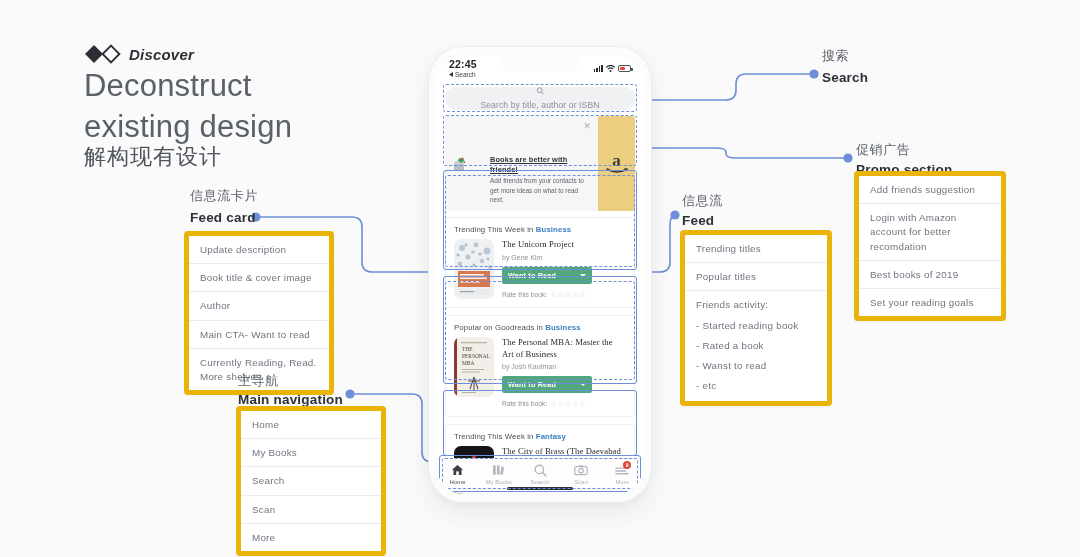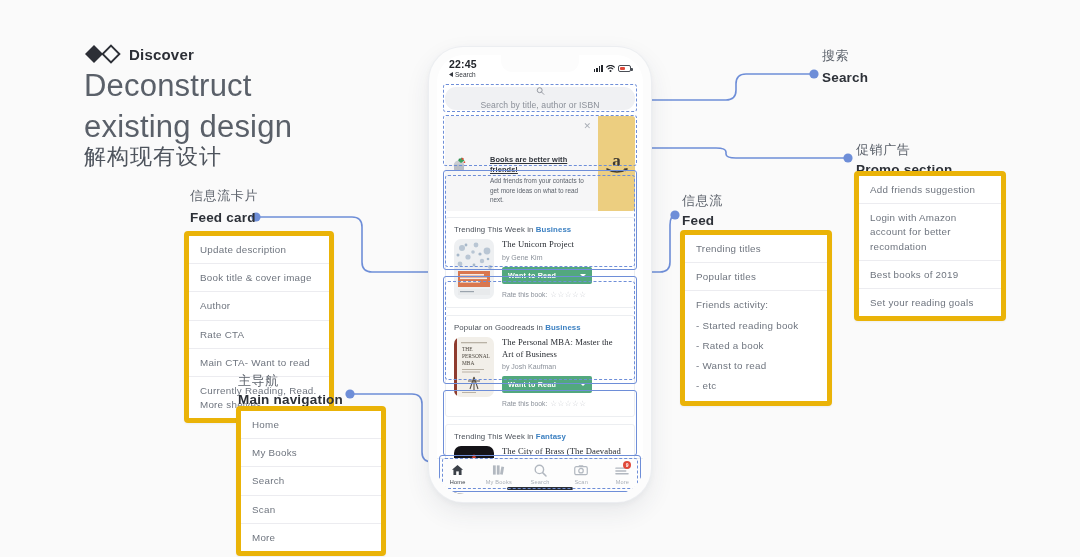--- a/index.html
+++ b/index.html
@@ -7,21 +7,21 @@
     width: 1080px; height: 557px;
     background: #fafafa;
     font-family: "Liberation Sans", sans-serif;
     overflow: hidden;
   }
   #root { position: relative; width: 1080px; height: 557px; }
 
   
   .brand { position: absolute; left: 84px; top: 44px; display: flex; align-items: center; gap: 7px; }
   .brand-logo { width: 38px; height: 20px; display: block; }
-  .brand-name { font-size: 15px; font-weight: bold; color: #2c2f36; letter-spacing: .2px; }
+  .brand-name { font-size: 15px; font-weight: bold; color: #2c2f36; letter-spacing: .2px; font-style: italic; }
 
   .headline {
     position: absolute; left: 84px; top: 66px;
     font-size: 31px; line-height: 1.32; font-weight: 300; color: #5a6069;
     letter-spacing: .2px; width: 290px;
   }
   .headline-cn {
     position: absolute; left: 84px; top: 142px;
     font-size: 22px; color: #4e545d; font-weight: 400; letter-spacing: 1px;
   }
@@ -224,21 +224,20 @@
   <div class="anno-label" style="left:190px; top:186px;">
     <div class="anno-cn">信息流卡片</div>
     <div class="anno-en-row" style="margin-top:4px;">
       <span class="anno-en">Feed card</span>
     </div>
   </div>
   <div class="listcard" style="left:184px; top:231px; width:150px;">
     <div class="row">Update description</div>
     <div class="row">Book title &amp; cover image</div>
     <div class="row">Author</div>
-    <div class="row">Rate CTA</div>
     <div class="row">Main CTA- Want to read</div>
     <div class="row">Currently Reading, Read. More shelves</div>
   </div>
 
   <div class="anno-label" style="left:238px; top:371px;">
     <div class="anno-cn">主导航</div>
     <div class="anno-en-row" style="margin-top:1px;">
       <span class="anno-en">Main navigation</span>
     </div>
   </div>

